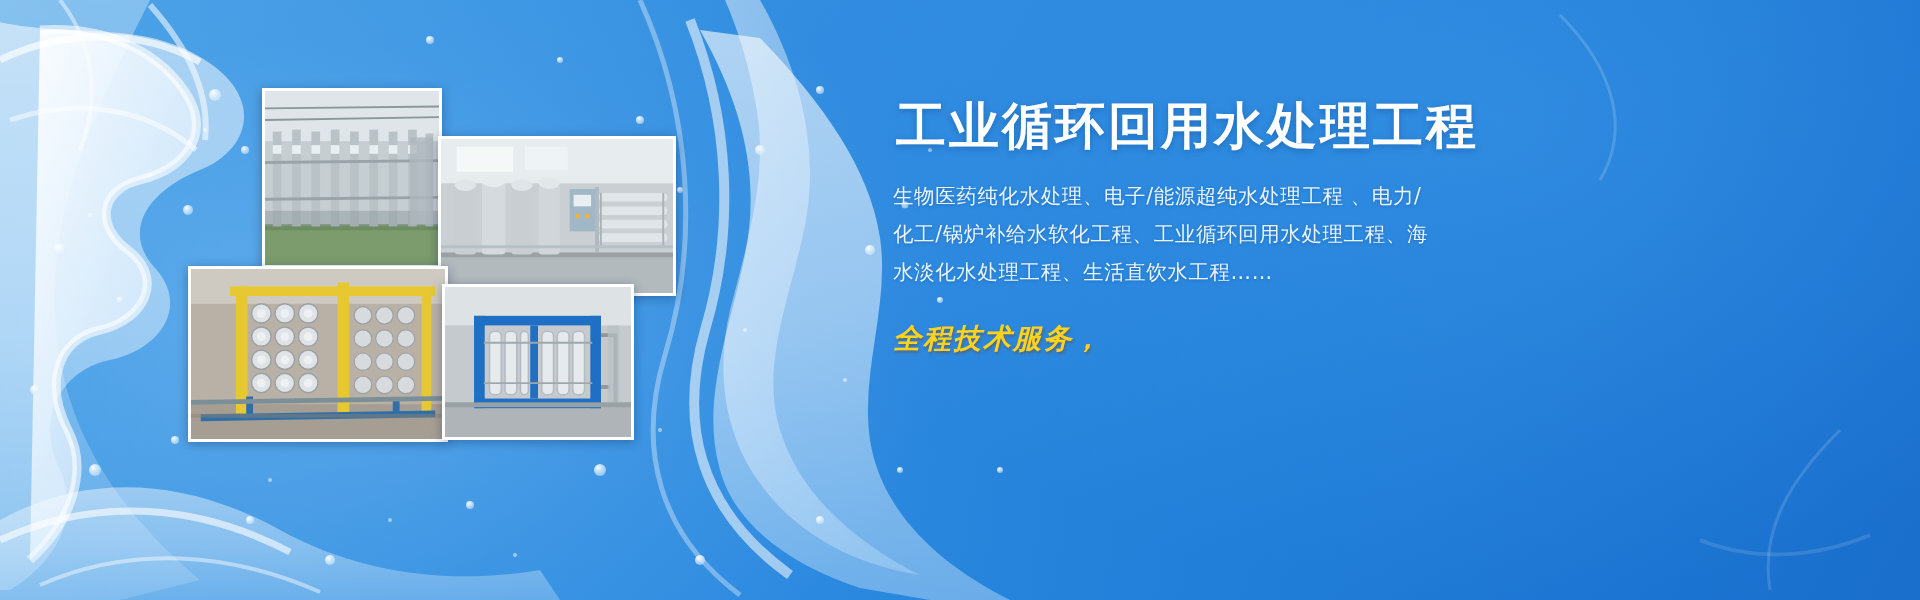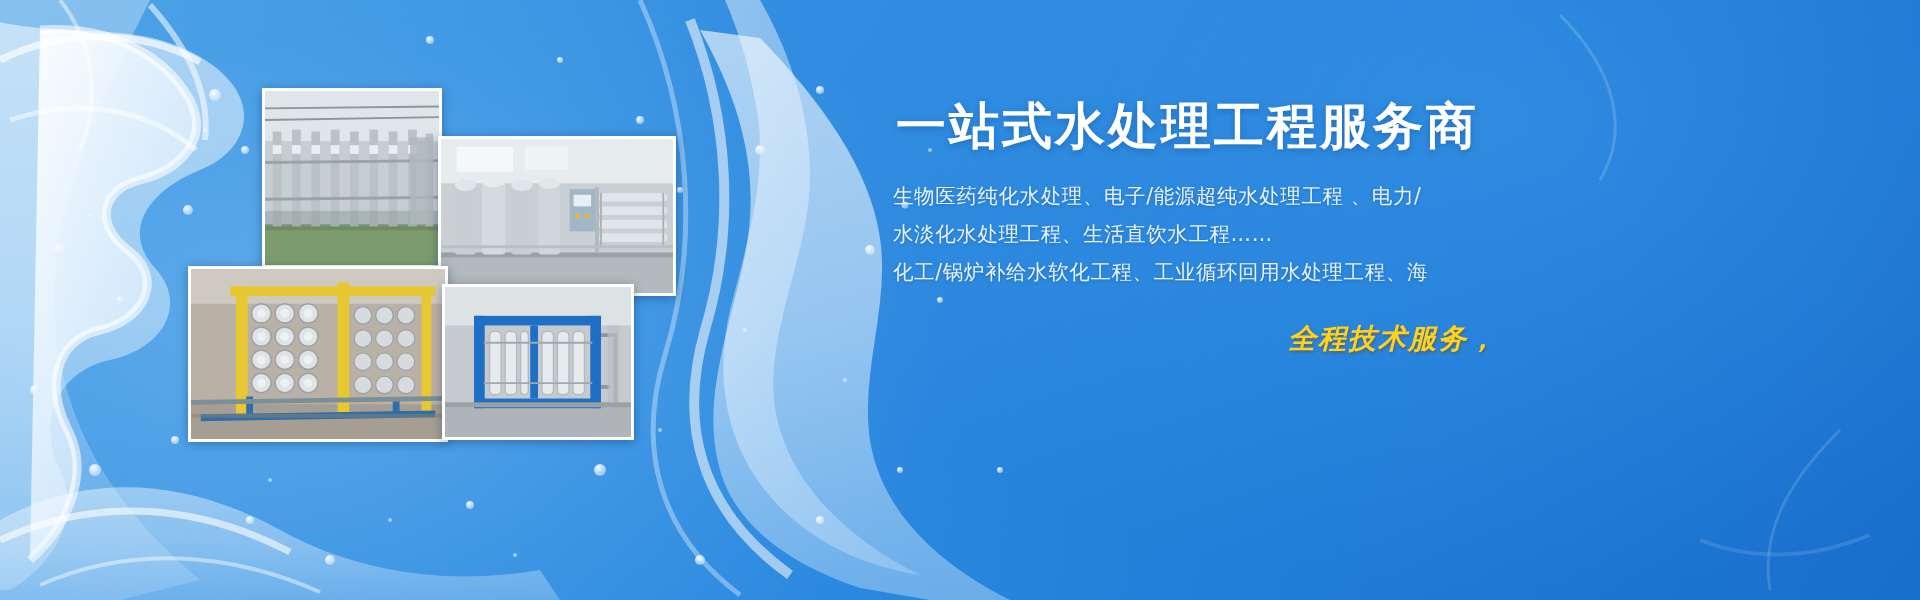--- a/index.html
+++ b/index.html
@@ -42,21 +42,21 @@
     margin-top:24px;font-size:20.5px;color:#eaf4ff;line-height:1.85;
     letter-spacing:.6px;max-width:580px;
     text-shadow:0 1px 3px rgba(10,60,125,.35);
   }
   .slogan{
     margin-top:26px;font-family:"DejaVu Serif","Liberation Serif",serif;
     font-weight:bold;font-style:italic;
     font-size:28px;line-height:1.52;color:#ffd21e;letter-spacing:2px;
     text-shadow:1px 2px 3px rgba(120,60,0,.45);
   }
-  .slogan div{white-space:nowrap;text-align:center;}
+  .slogan div{white-space:nowrap;}
   .slogan .l2{padding-left:2px;}
 </style>
 </head>
 <body>
 
 <div id="banner">
 
   <div class="splash">
     <svg class="wsvg" viewBox="0 0 1920 600" xmlns="http://www.w3.org/2000/svg" aria-hidden="true">
       <defs>
@@ -330,26 +330,26 @@
           <path d="M161,104 L170,104"></path>
         </g>
         <rect x="168" y="40" width="12" height="84" fill="#b8c0c4" opacity="0.7"></rect>
         <rect x="0" y="120" width="192" height="5" fill="#9aa1a5"></rect>
       </svg>
     </div>
   </div>
 
   <div class="textblock">
 
-    <h1 class="headline">一站式水处理工程服务商</h1>
+    <h1 class="headline">工业循环回用水处理工程</h1>
 
     <div class="desc">
       <div>生物医药纯化水处理、电子/能源超纯水处理工程 、电力/</div>
+      <div>化工/锅炉补给水软化工程、工业循环回用水处理工程、海</div>
       <div>水淡化水处理工程、生活直饮水工程……</div>
-      <div>化工/锅炉补给水软化工程、工业循环回用水处理工程、海</div>
     </div>
 
     <div class="slogan">
       <div class="l1">全程技术服务，</div>
     </div>
   </div>
 
 </div>
 
 </body></html>

